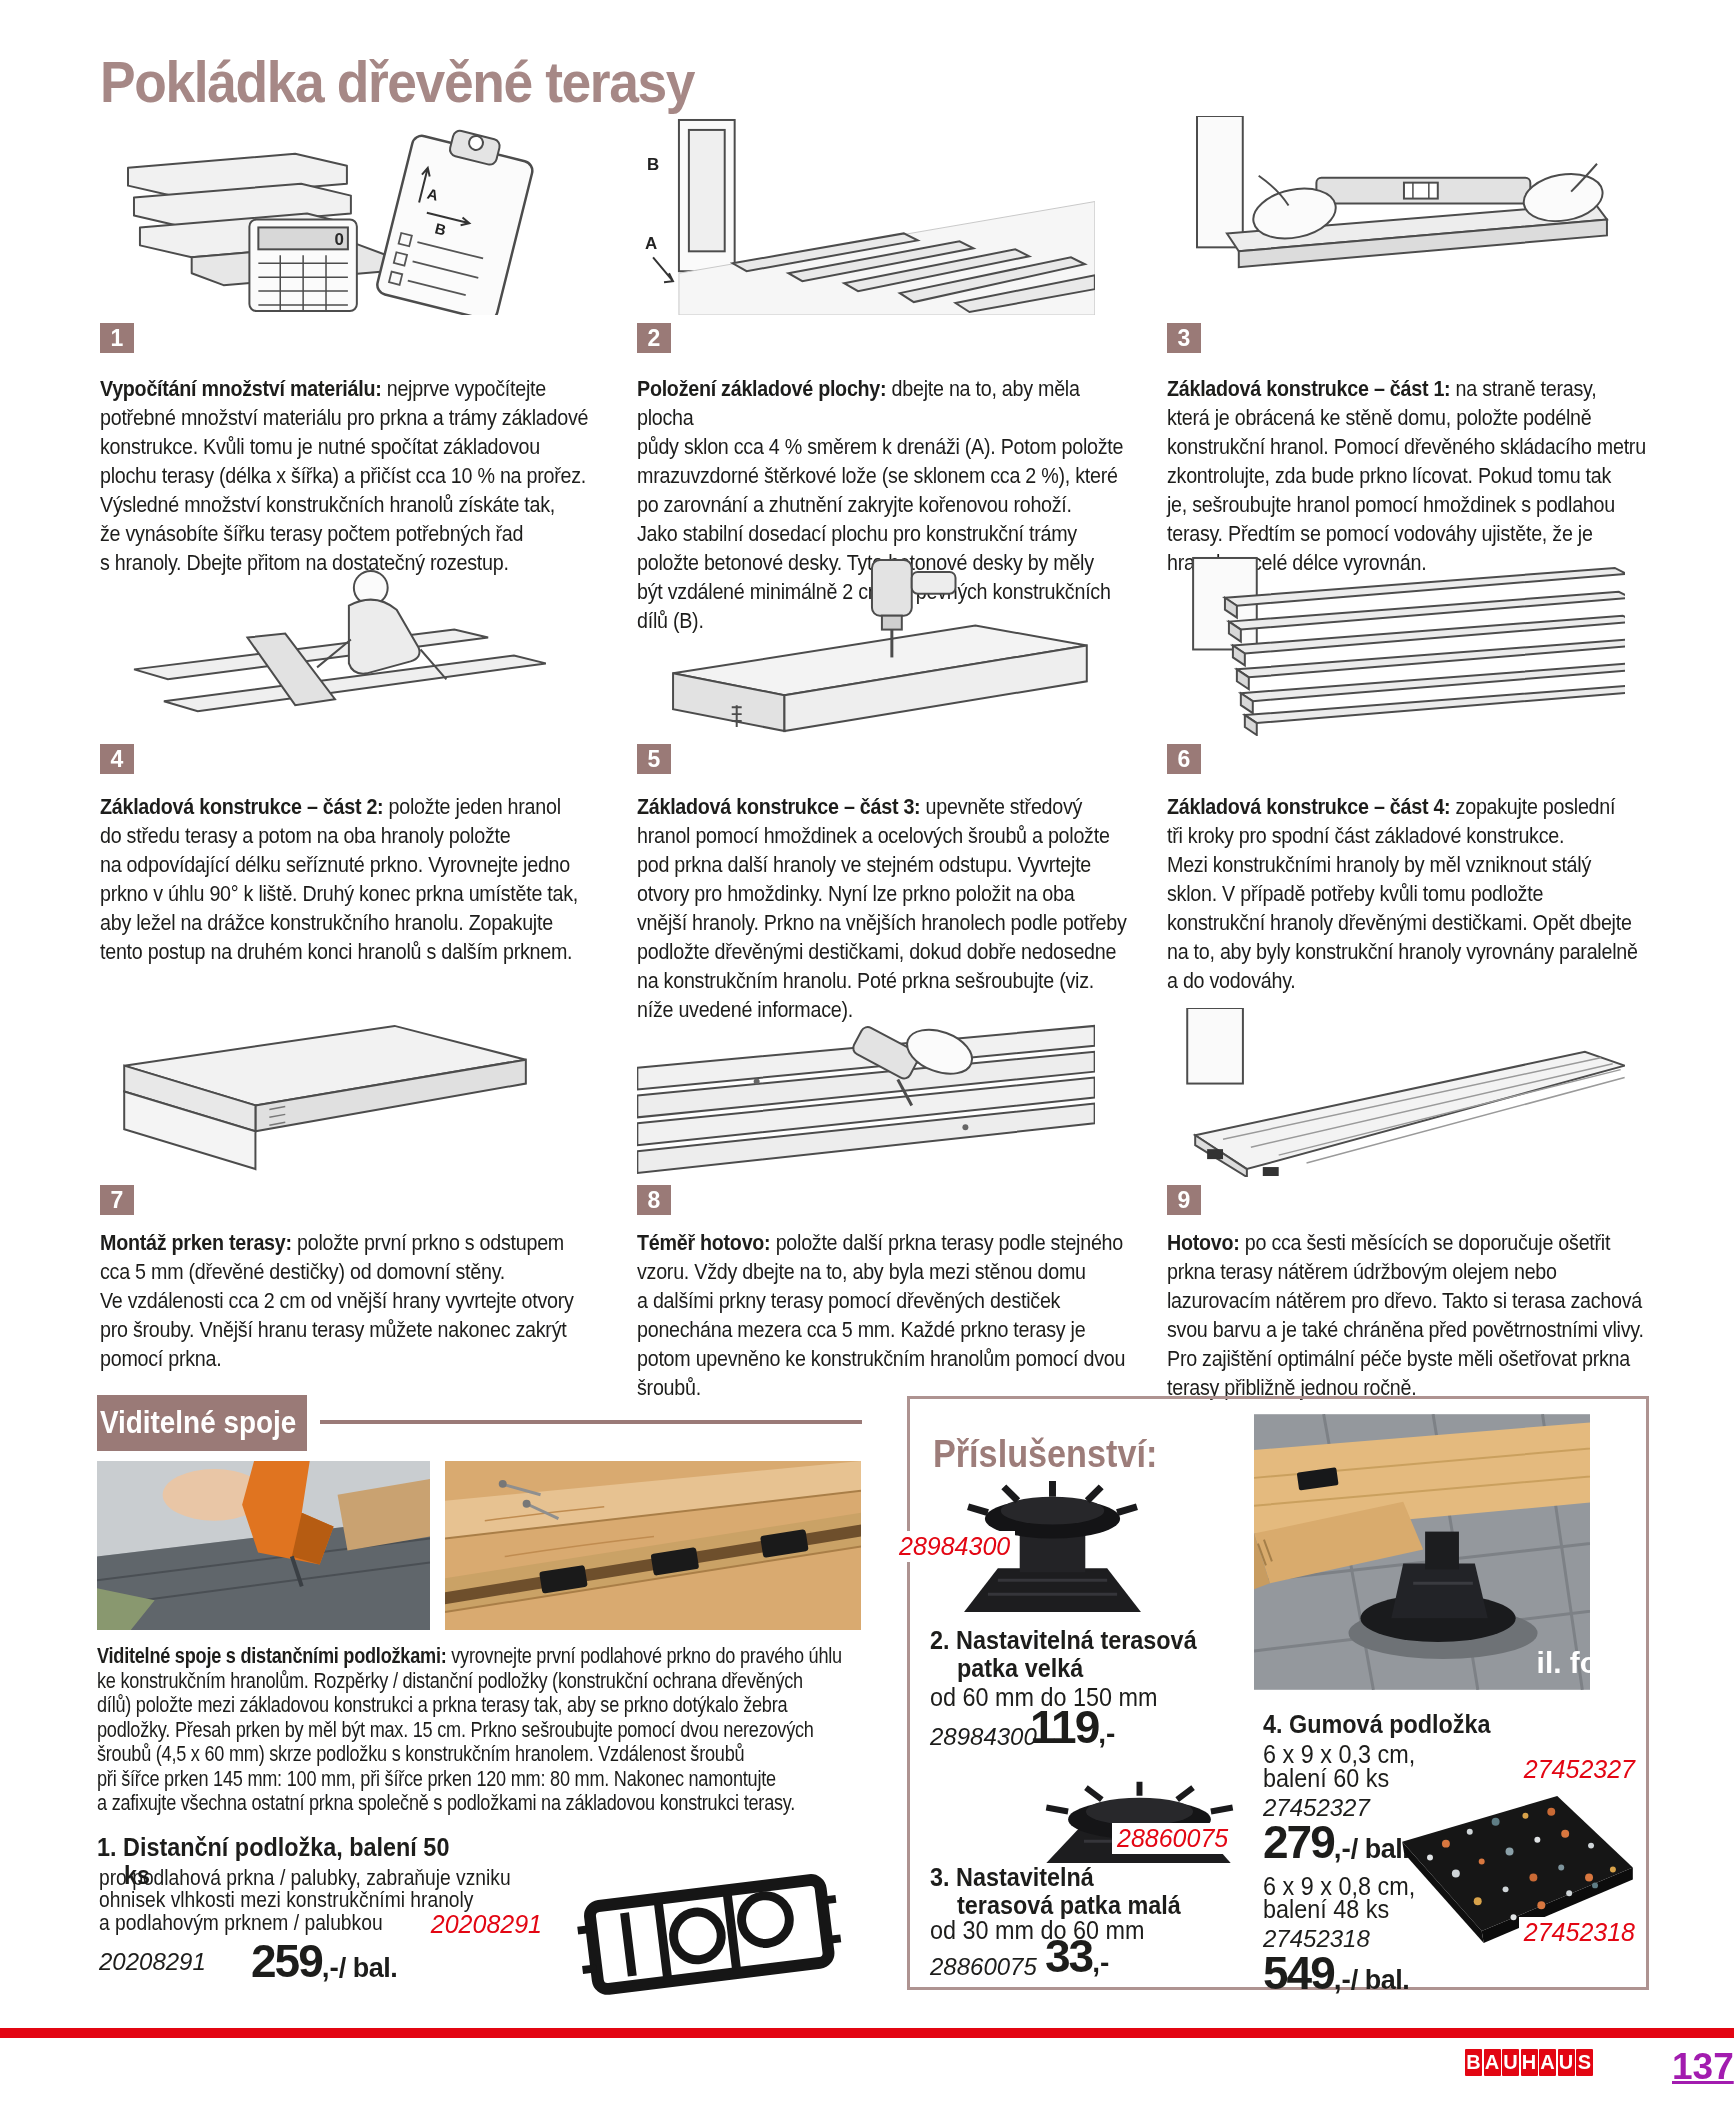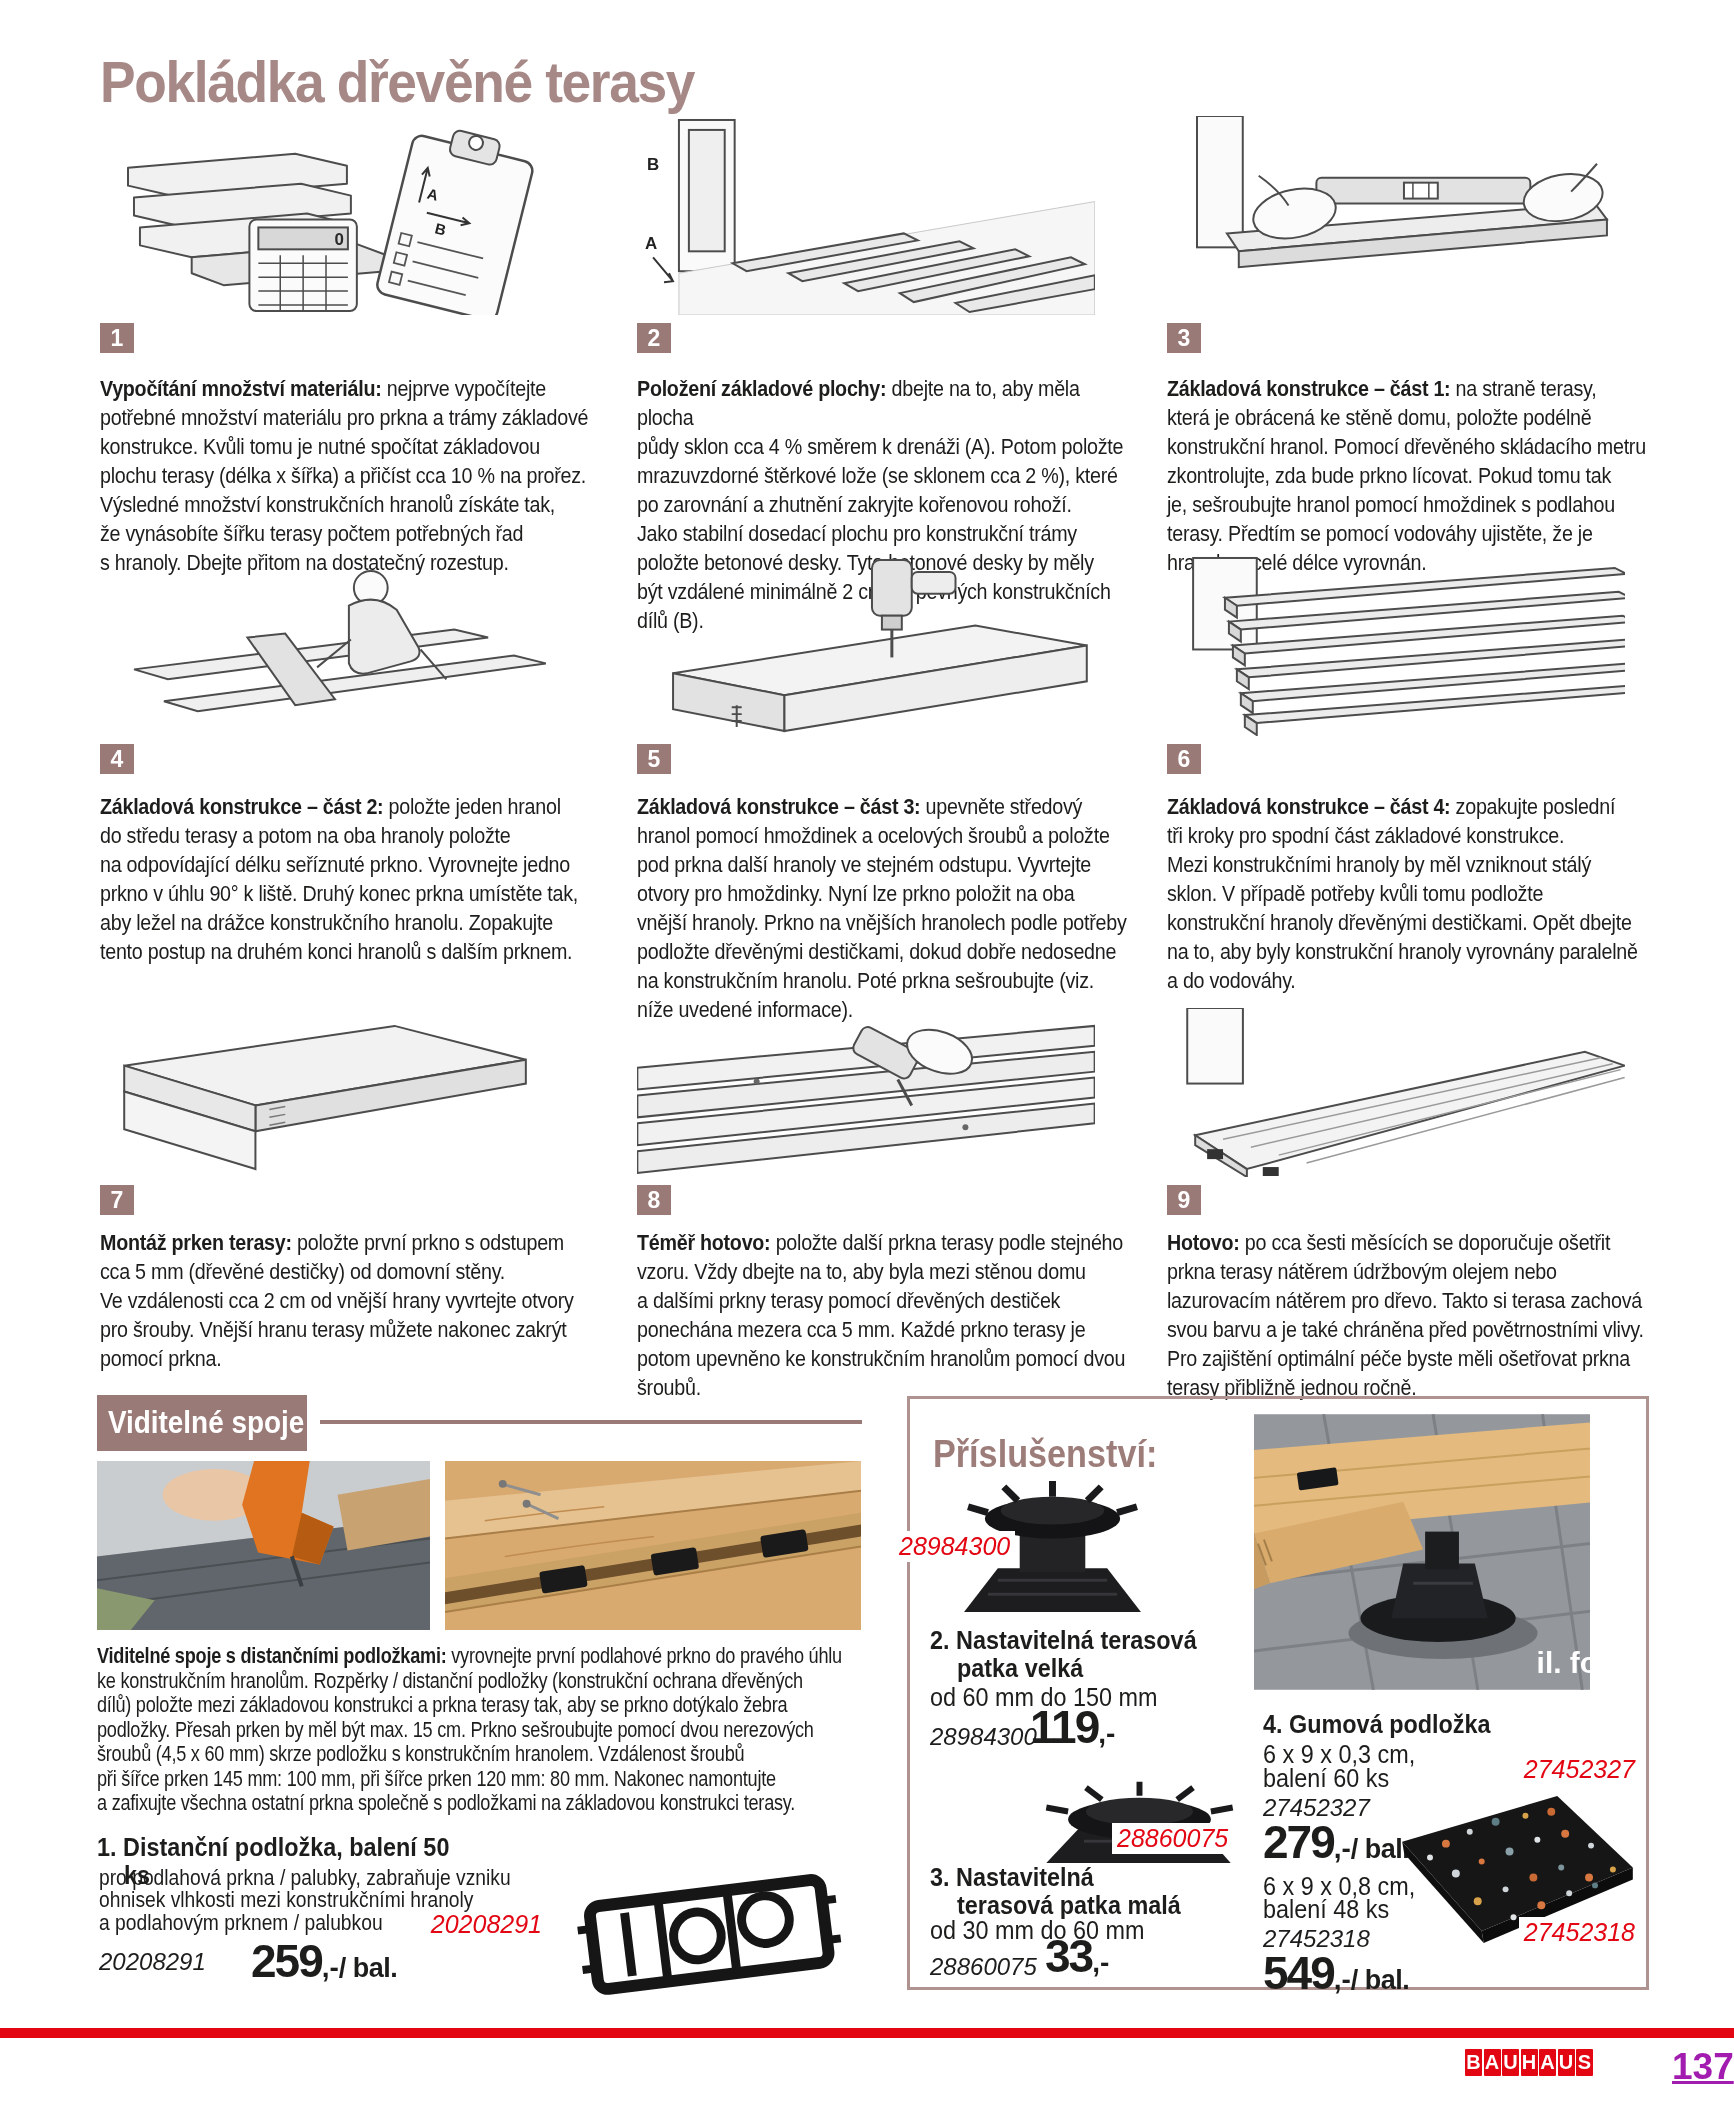--- a/index.html
+++ b/index.html
@@ -23,21 +23,21 @@
   .step-text {
     font-size: 22.4px; line-height: 29px; letter-spacing: -0.3px;
     white-space: pre-line; width: 557px;
     transform: scaleX(0.88); transform-origin: 0 0;
   }
   .r1 .step-text { margin-top: 21px; } .r2 .step-text { margin-top: 18px; } .r3 .step-text { margin-top: 13px; }
   .step-text b { font-weight: bold; }
 
   .vs-header {
     position: absolute; left: 97px; top: 1395px; width: 210px; height: 56px;
-    background: #9a7a77; display: flex; align-items: center; justify-content: flex-start;
+    background: #9a7a77; display: flex; align-items: center; justify-content: flex-end;
   }
   .vs-header span { color: #fff; font-weight: bold; font-size: 31px; transform: scaleX(0.9); white-space: nowrap; }
   .vs-rule { position: absolute; left: 320px; top: 1420px; width: 542px; height: 4px; background: #9a7a77; }
   .photo { position: absolute; overflow: hidden; }
   .vs-text {
     position: absolute; left: 97px; top: 1644px; width: 1005px;
     font-size: 22.4px; line-height: 24.5px; letter-spacing: -0.3px;
     white-space: pre-line; transform: scaleX(0.81); transform-origin: 0 0;
   }
   .vs-text b { font-weight: bold; }

